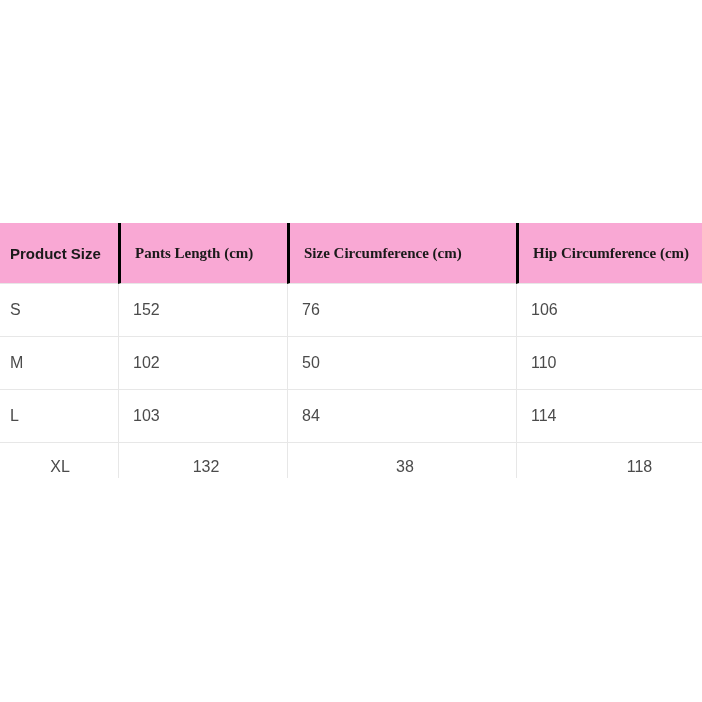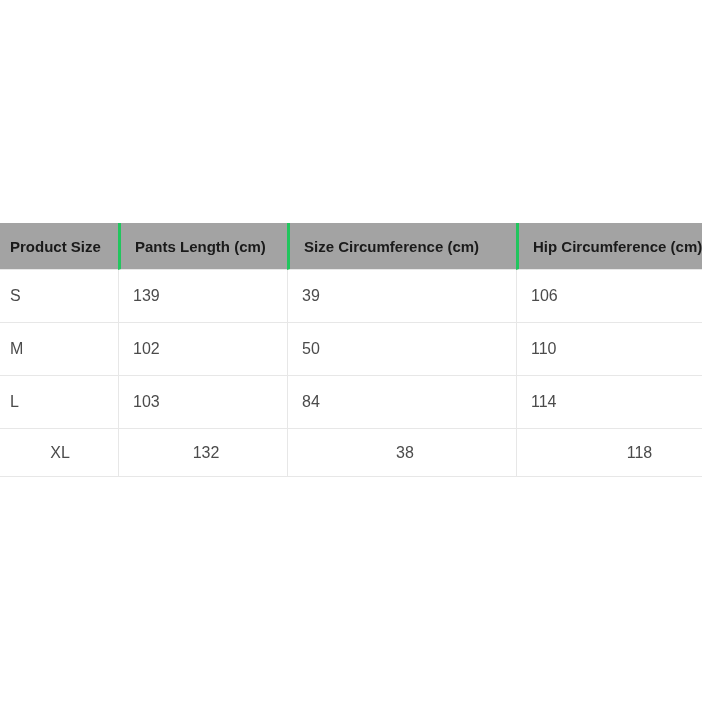--- a/index.html
+++ b/index.html
@@ -20,34 +20,34 @@
     height: 255px;
     overflow: hidden;
   }
   table.size-table {
     width: 756px;
     table-layout: fixed;
     border-collapse: separate;
     border-spacing: 0;
   }
   th {
-    height: 47px;
-    background: #a3a3a3;
+    height: 61px;
+    background: #f9a8d4;
     color: #1a1a1a;
     font-size: 15px;
     font-weight: 700;
     text-align: left;
     vertical-align: middle;
     padding: 0 8px 0 14px;
     border-bottom: 1px solid #e7e7e7;
     white-space: nowrap;
     overflow: hidden;
   }
   th:first-child { padding-left: 10px; }
-  th + th { border-left: 3px solid #22c55e; }
+  th + th { border-left: 3px solid #000000; font-family: Liberation Serif, serif; }
   td {
     height: 53px;
     background: #ffffff;
     color: #4b4b4b;
     font-size: 16px;
     font-weight: 400;
     text-align: left;
     vertical-align: middle;
     padding: 0 8px 0 14px;
     border-bottom: 1px solid #e7e7e7;
@@ -73,22 +73,22 @@
       <tr>
         <th>Product Size</th>
         <th>Pants Length (cm)</th>
         <th>Size Circumference (cm)</th>
         <th>Hip Circumference (cm)</th>
       </tr>
     </thead>
     <tbody>
       <tr>
         <td>S</td>
-        <td>139</td>
-        <td>39</td>
+        <td>152</td>
+        <td>76</td>
         <td>106</td>
       </tr>
       <tr>
         <td>M</td>
         <td>102</td>
         <td>50</td>
         <td>110</td>
       </tr>
       <tr>
         <td>L</td>

